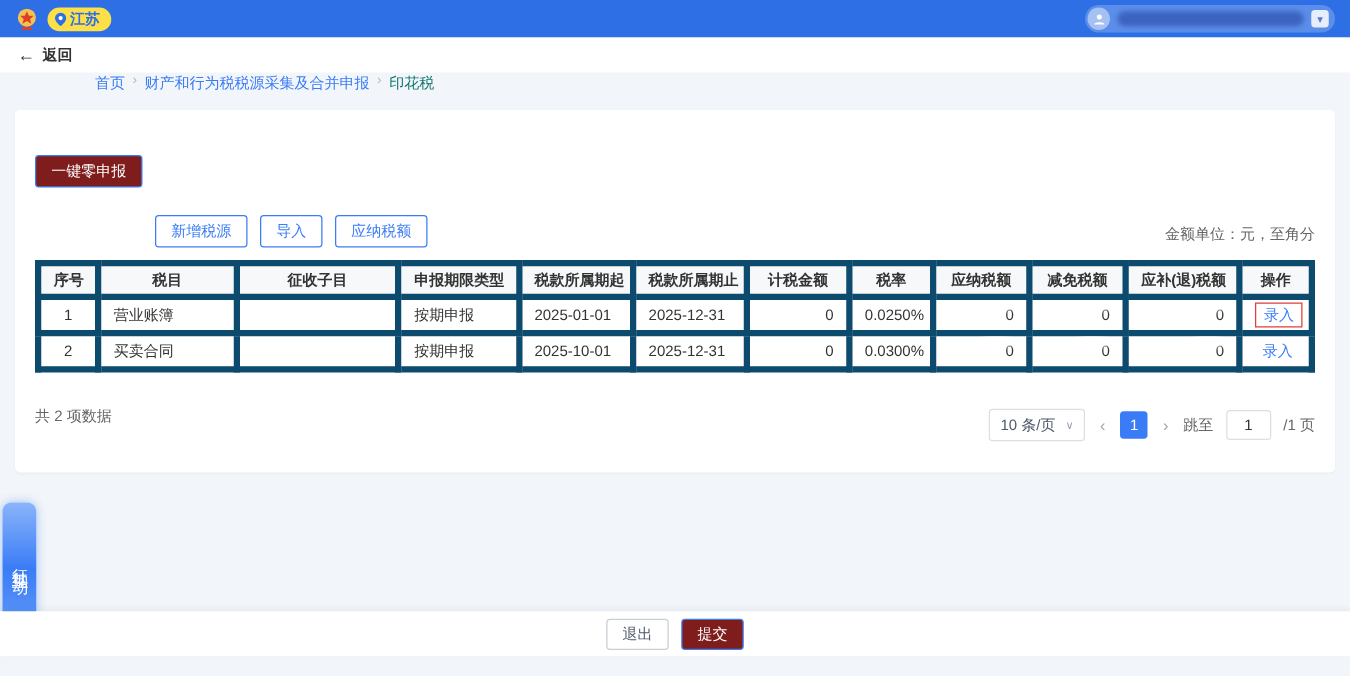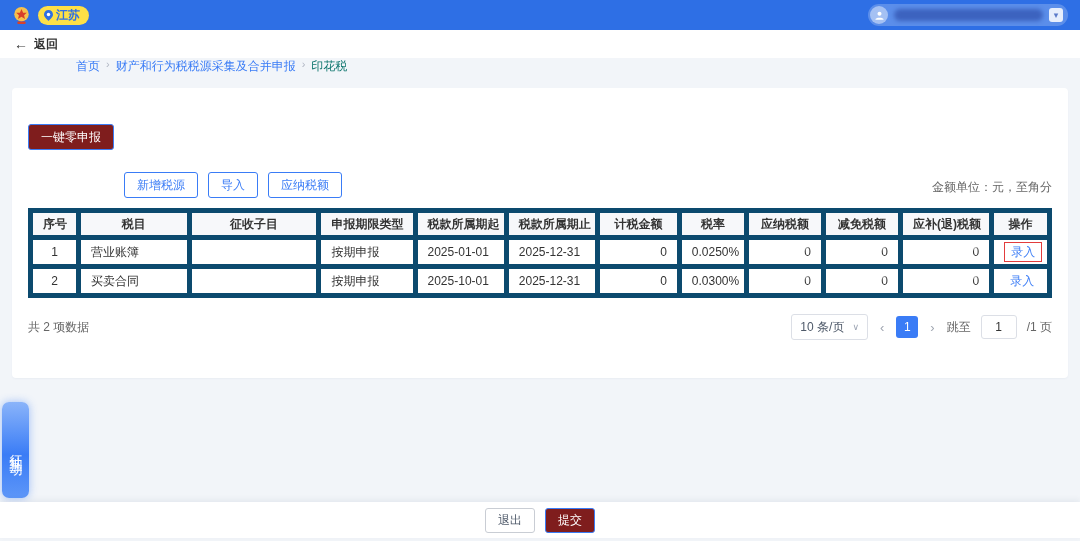--- a/index.html
+++ b/index.html
@@ -70,21 +70,21 @@
   .al-c { text-align:center; } .al-l { text-align:left; } .al-r { text-align:right; }
   .entry-link { color:#3a7cf6; text-decoration:none; cursor:pointer; padding:2px 6px; }
   .entry-link.boxed { border:1px solid #e23c3c; }
   .smudged { position:relative; display:inline-block; }
   .smudged::after {
     content:""; position:absolute; left:-20px; top:-6px; width:26px; height:11px;
     background:#fff; opacity:.92; filter:blur(1.5px); border-radius:50%;
   }
   
   .table-footer { margin-top:16px; display:flex; align-items:center; justify-content:space-between; font-size:12px; color:#666; }
-  .pager { display:flex; align-items:center; gap:10px; }
+  .pager { display:flex; align-items:center; gap:10px;margin-top:13px; }
   .size-select {
     border:1px solid #dcdfe6; border-radius:3px; height:26px; padding:0 8px;
     display:flex; align-items:center; gap:8px; color:#4e5969; cursor:pointer; background:#fff;
   }
   .select-caret { color:#9aa2b1; font-size:9px; }
   .pg-chevron { color:#a0a6b1; font-size:13px; background:none; border:none; cursor:pointer; padding:0 2px; font-family:inherit; }
   .pg-num {
     width:22px; height:22px; background:#3a7cf6; color:#fff; border:none; border-radius:3px;
     font-size:12px; cursor:pointer; font-family:inherit;
   }
@@ -95,21 +95,21 @@
   
   .float-tab {
     position:absolute; left:2px; top:402px; width:27px; height:96px;
     background:linear-gradient(180deg,#8ab4fa 0%,#3a7cf6 55%,#5d96f8 100%);
     border-radius:7px; color:#fff; font-size:13px; display:flex; align-items:center; justify-content:center;
     writing-mode:vertical-rl; text-orientation:upright; letter-spacing:3px; cursor:pointer;
     box-shadow:0 0 8px rgba(58,124,246,.45);
   }
   
   .bottom-bar {
-    position:absolute; left:0; bottom:3px; width:100%; height:36px; background:#fff;
+    position:absolute; left:0; bottom:16px; width:100%; height:36px; background:#fff;
     box-shadow:0 -2px 6px rgba(30,50,90,.07); display:flex; align-items:center; justify-content:center; gap:10px;
   }
   .btn-exit { background:#fff; border:1px solid #c9cdd4; color:#4e5969; height:25px; line-height:23px; }
   .btn-submit { height:25px; line-height:23px; }
 </style>
 </head>
 <body>
 
 <header class="topbar">
   <div class="brand">

